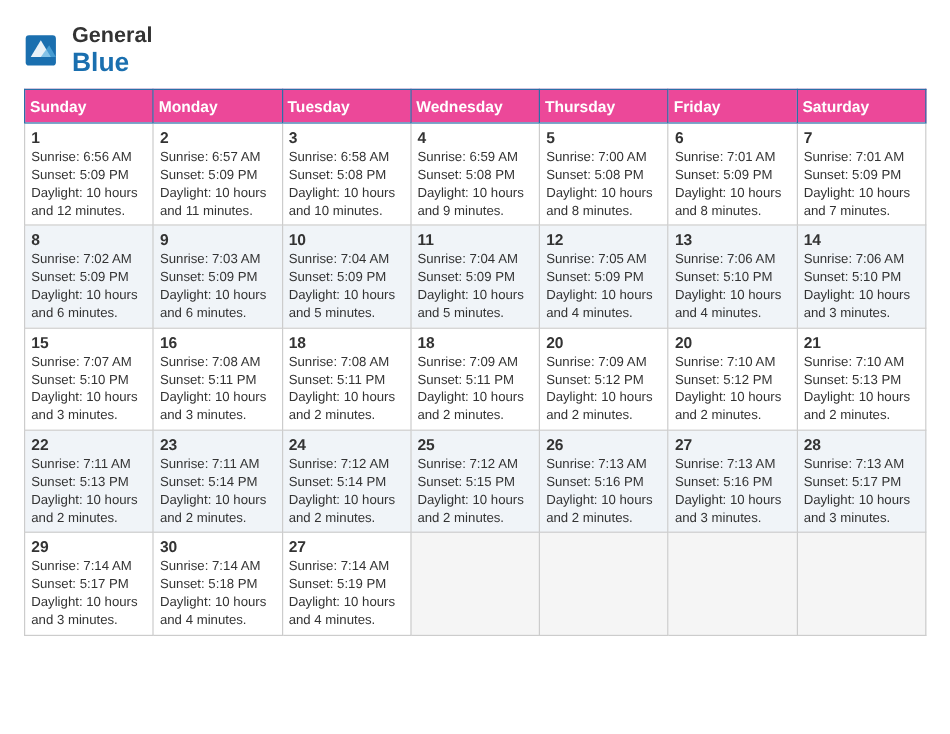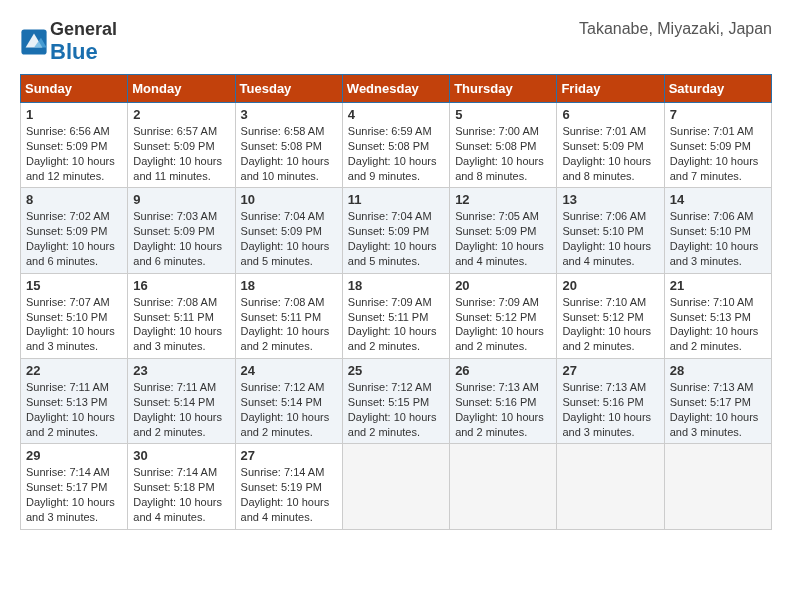--- a/index.html
+++ b/index.html
@@ -12,21 +12,21 @@
     }
     .header {
       display: flex;
       justify-content: space-between;
       align-items: flex-start;
       margin-bottom: 10px;
     }
     .logo {
       display: flex;
       align-items: center;
-      gap: 2px;
+      gap: 12px;
     }
     .logo-text {
       display: flex;
       flex-direction: column;
       line-height: 1.1;
     }
     .logo-general {
       font-size: 18px;
       font-weight: bold;
       color: #333;
@@ -51,21 +51,21 @@
     .location {
       font-size: 16px;
       color: #555;
     }
     table {
       width: 100%;
       border-collapse: collapse;
       table-layout: fixed;
     }
     th {
-      background: #c2410c;
+      background: #ec4899;
       color: #fff;
       font-size: 13px;
       font-weight: bold;
       padding: 6px 4px;
       text-align: left;
       border: 1px solid #2a6fa8;
     }
     td {
       border: 1px solid #ccc;
       vertical-align: top;
@@ -102,21 +102,20 @@
       <rect x="2" y="2" width="36" height="36" rx="4" fill="#1a6faf"></rect>
       <polygon points="8,28 20,8 32,28" fill="#fff" opacity="0.9"></polygon>
       <polygon points="20,28 30,14 38,28" fill="#5aaee0" opacity="0.7"></polygon>
     </svg>
     <div class="logo-text">
       <span class="logo-general">General</span>
       <span class="logo-blue">Blue</span>
     </div>
   </div>
   <div class="title-section">
-    <div class="location">Takanabe, Miyazaki, Japan</div>
   </div>
 </div>
 
 <table>
   <thead>
     <tr>
     <th>Sunday</th>
         <th>Monday</th>
         <th>Tuesday</th>
         <th>Wednesday</th>

